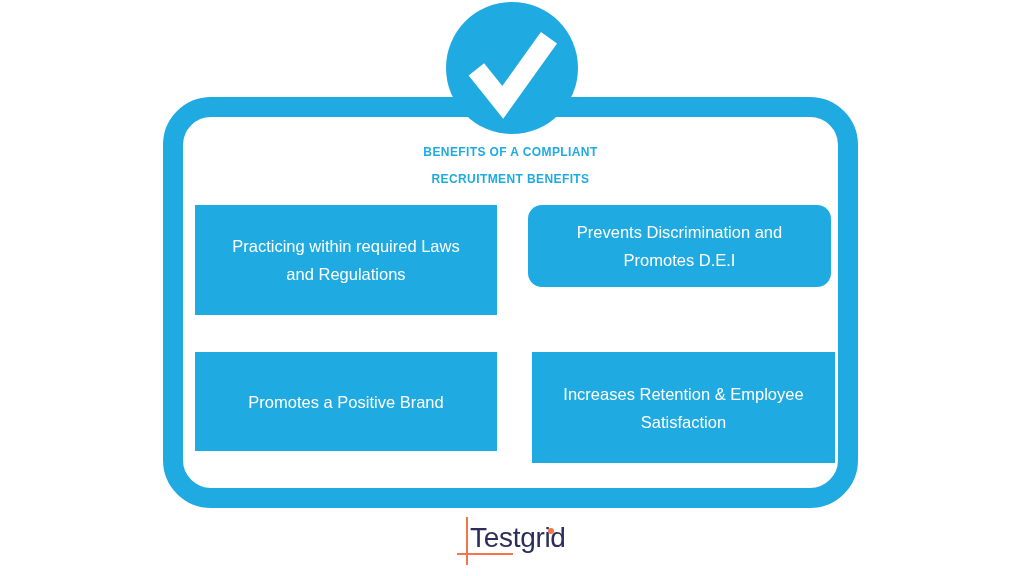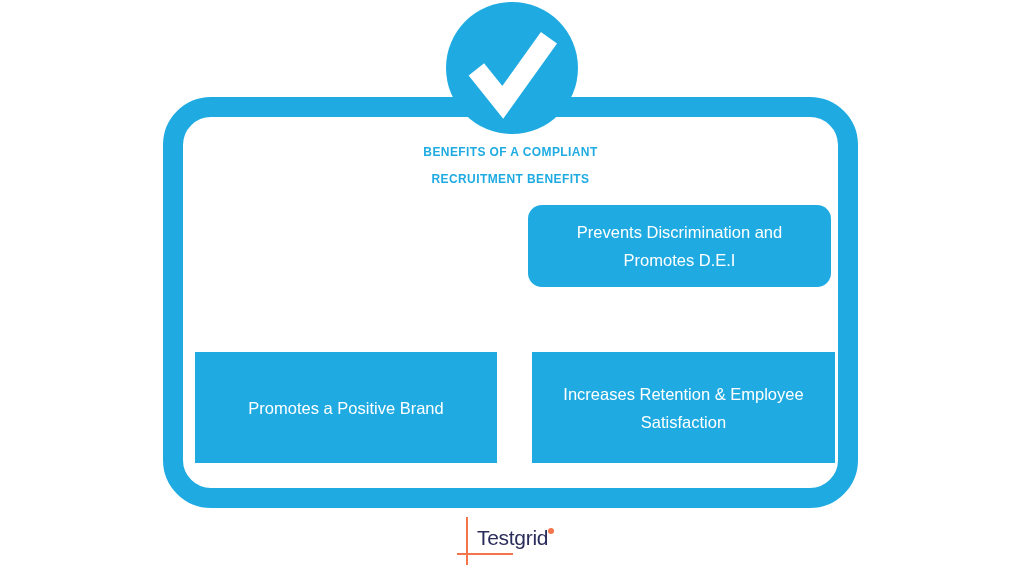--- a/index.html
+++ b/index.html
@@ -63,21 +63,21 @@
     align-items: center;
     justify-content: center;
     text-align: center;
     font-size: 16.5px;
     line-height: 28px;
     padding: 0 24px;
     box-sizing: border-box;
   }
   .card-1 { left: 195px; top: 205px; width: 302px; height: 110px; }
   .card-2 { left: 528px; top: 205px; width: 303px; height: 82px; border-radius: 14px; }
-  .card-3 { left: 195px; top: 352px; width: 302px; height: 111px; }
+  .card-3 { left: 195px; top: 352px; width: 302px; height: 99px; }
   .card-4 { left: 532px; top: 352px; width: 303px; height: 111px; }
   
   .logo {
     position: absolute;
     left: 455px;
     top: 514px;
     width: 120px;
     height: 55px;
   }
   .logo-vline {
@@ -91,23 +91,23 @@
   .logo-hline {
     position: absolute;
     left: 2px;
     top: 39px;
     width: 56px;
     height: 2px;
     background: #F4744C;
   }
   .logo-text {
     position: absolute;
-    left: 22px;
+    left: 15px;
     top: 10px;
-    font-size: 21px;
+    font-size: 28px;
     line-height: 27px;
     color: #2B2D5B;
     font-weight: 400;
     letter-spacing: -0.3px;
     white-space: nowrap;
   }
   .logo-idot {
     position: absolute;
     left: 93px;
     top: 14px;
@@ -122,20 +122,21 @@
 
 <div class="canvas">
 
   <div class="panel"></div>
 
   <div class="panel-title">
     <div>BENEFITS OF A COMPLIANT</div>
     <div>RECRUITMENT BENEFITS</div>
   </div>
 
+  <div class="card card-1">Practicing within required Laws and Regulations</div>
   <div class="card card-2">Prevents Discrimination and Promotes D.E.I</div>
   <div class="card card-3">Promotes a Positive Brand</div>
   <div class="card card-4">Increases Retention &amp; Employee Satisfaction</div>
 
   <div class="badge">
     <svg width="132" height="132" viewBox="0 0 100 100" aria-hidden="true">
       <polyline points="23,51 43,76 78,27" fill="none" stroke="#ffffff" stroke-width="15" stroke-linecap="butt" stroke-linejoin="miter"></polyline>
     </svg>
   </div>
 

